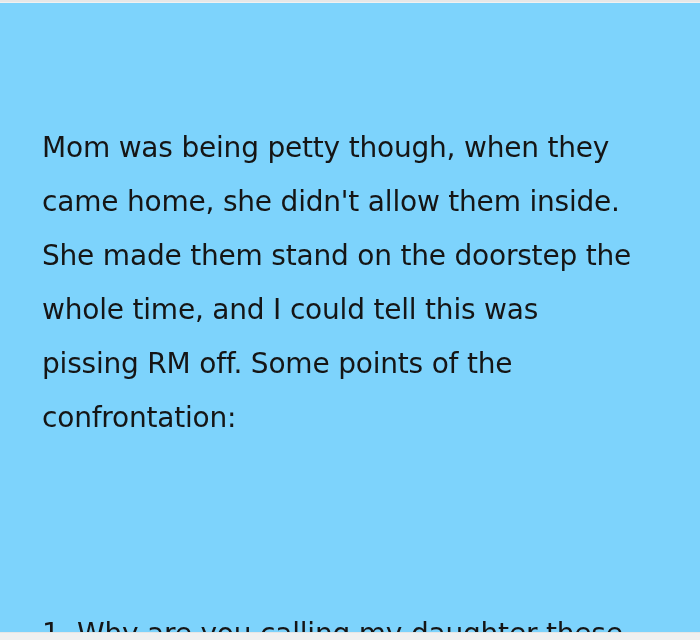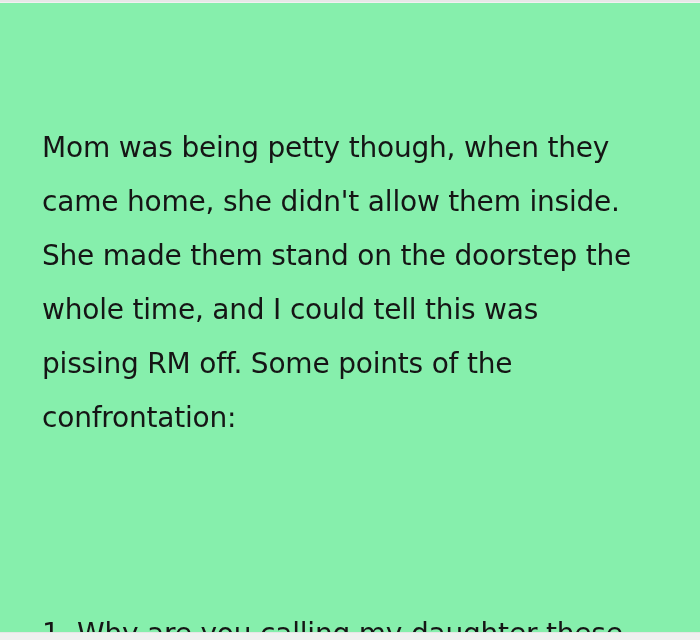--- a/index.html
+++ b/index.html
@@ -10,21 +10,21 @@
       width: 700px;
       height: 640px;
       overflow: hidden;
       background: #f8f8f8;
       font-family: "DejaVu Sans", sans-serif;
     }
     .page {
       position: relative;
       width: 700px;
       height: 640px;
-      background: #86efac;
+      background: #7dd3fc;
       box-sizing: border-box;
     }
     .edge {
       position: absolute;
       left: 0;
       right: 0;
     }
     .edge.top {
       top: 0;
       height: 2px;

